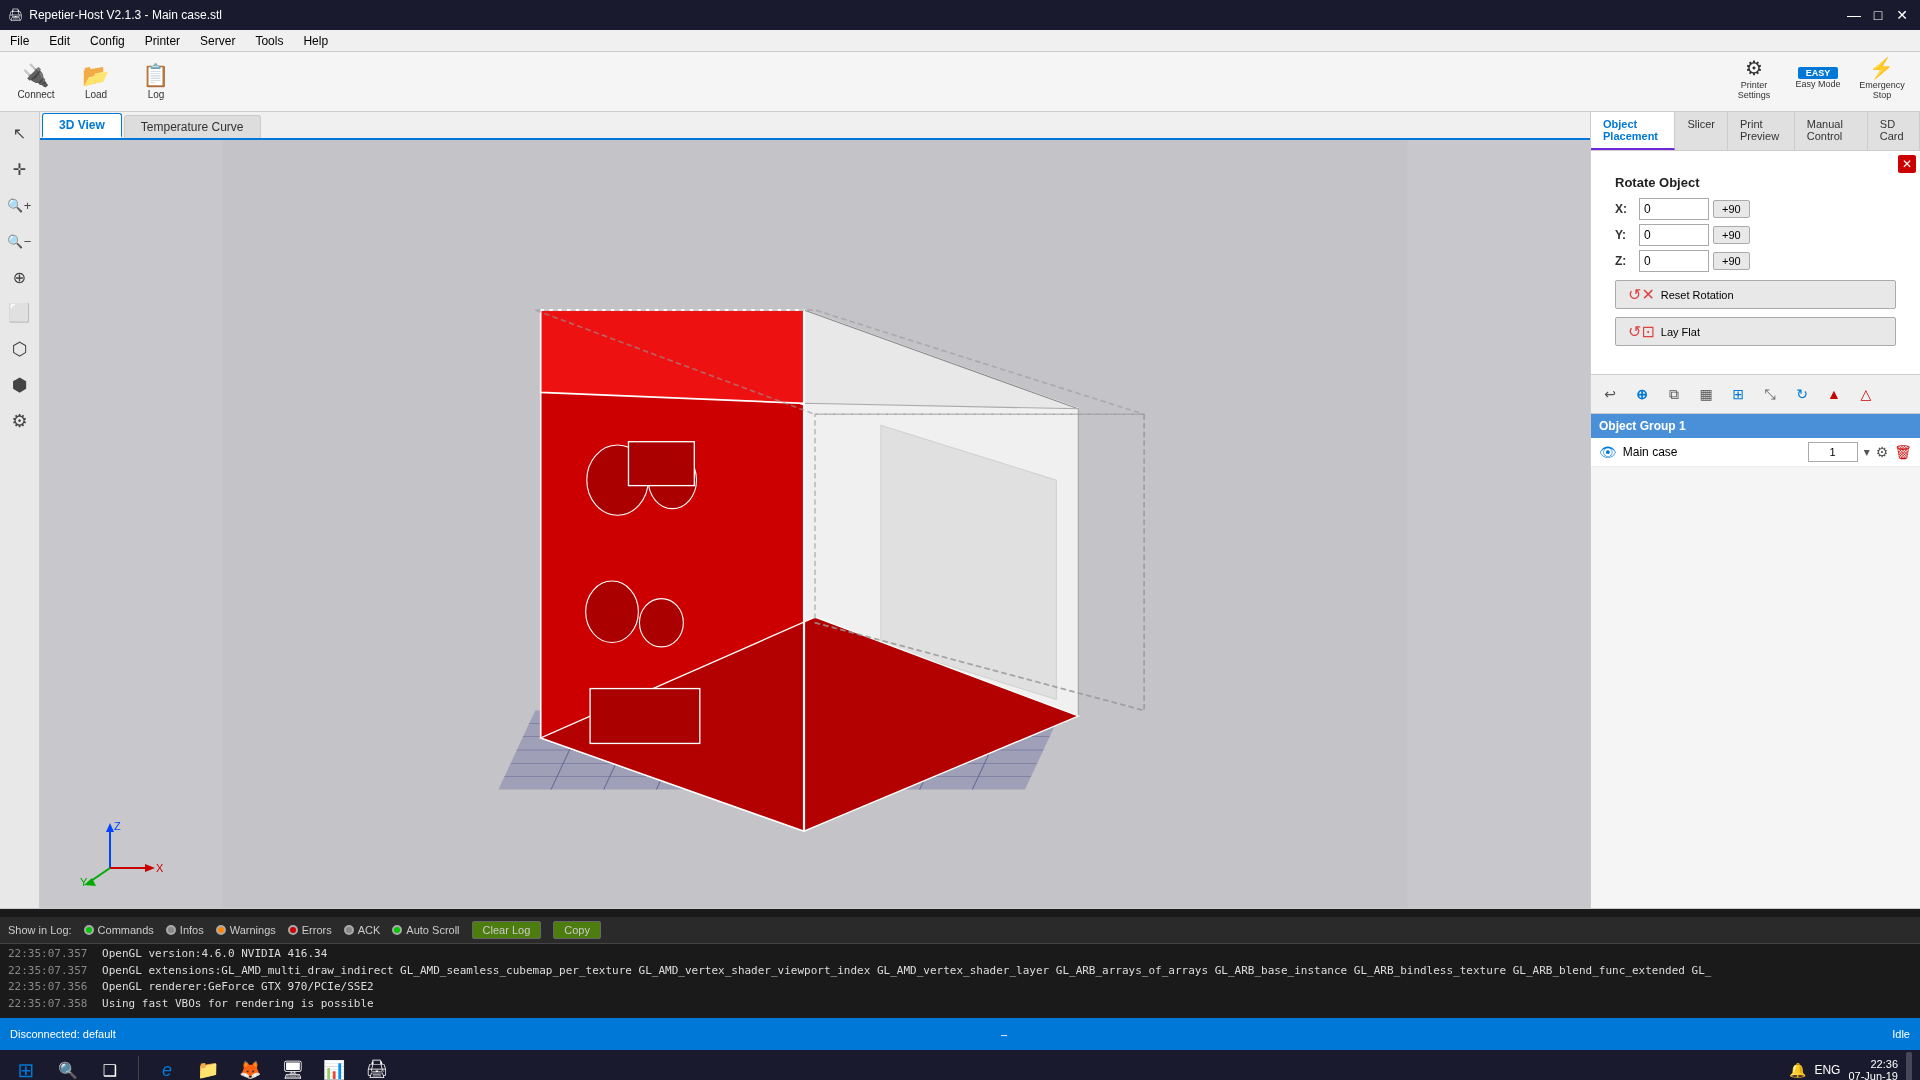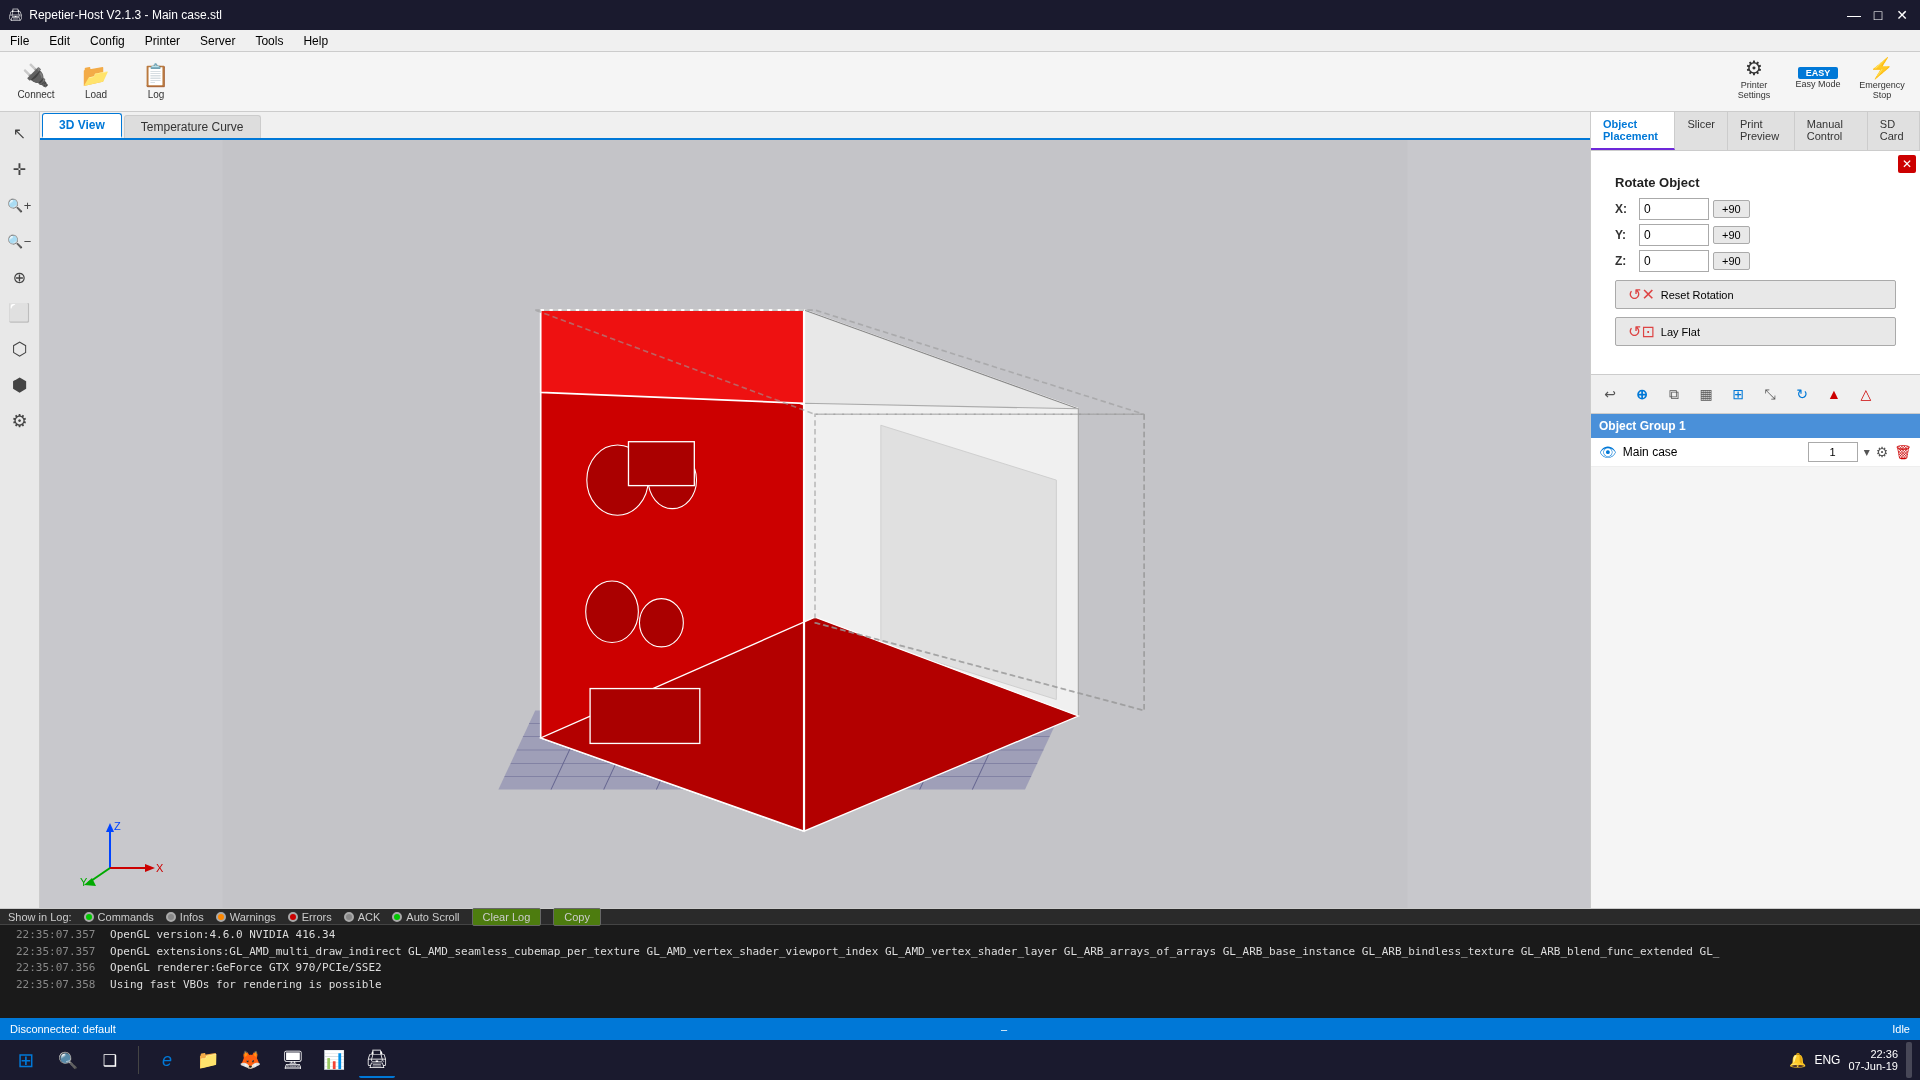--- a/index.html
+++ b/index.html
@@ -320,59 +320,60 @@
 
     
     #bottom-area {
       height: 110px;
       border-top: 1px solid #ccc;
       background: #1a1a1a;
       display: flex;
       flex-direction: column;
     }
     #log-toolbar {
-      height: 16px;
+      height: 27px;
       background: #2a2a2a;
       display: flex;
       align-items: center;
       padding: 0 8px;
       gap: 12px;
       border-bottom: 1px solid #444;
+      margin-top: 8px;
     }
     .log-tool-item {
       display: flex; align-items: center; gap: 4px;
       color: #ccc; font-size: 11px; cursor: pointer;
     }
     .log-radio { width: 10px; height: 10px; border-radius: 50%; background: #888; border: 2px solid #aaa; }
     .log-radio.active { background: #00c800; }
     .log-btn {
       padding: 2px 10px;
       background: #4d7c0f;
       border: 1px solid #666;
       color: #ccc;
       font-size: 11px;
       cursor: pointer;
       border-radius: 2px;
     }
     #log-content {
       flex: 1;
-      padding: 2px 16px;
+      padding: 2px 8px;
       color: #ccc;
       font-size: 11px;
       font-family: Consolas, monospace;
       overflow-y: auto;
       line-height: 1.5;
     }
     .log-line { white-space: nowrap; overflow: hidden; }
     .log-time { color: #888; margin-right: 8px; }
     .log-text { color: #ddd; }
 
     
     #status-bar {
-      height: 22px;
+      height: 32px;
       background: #0078d7;
       color: #fff;
       display: flex;
       align-items: center;
       justify-content: space-between;
       padding: 0 10px;
       font-size: 11px;
     }
 
     

